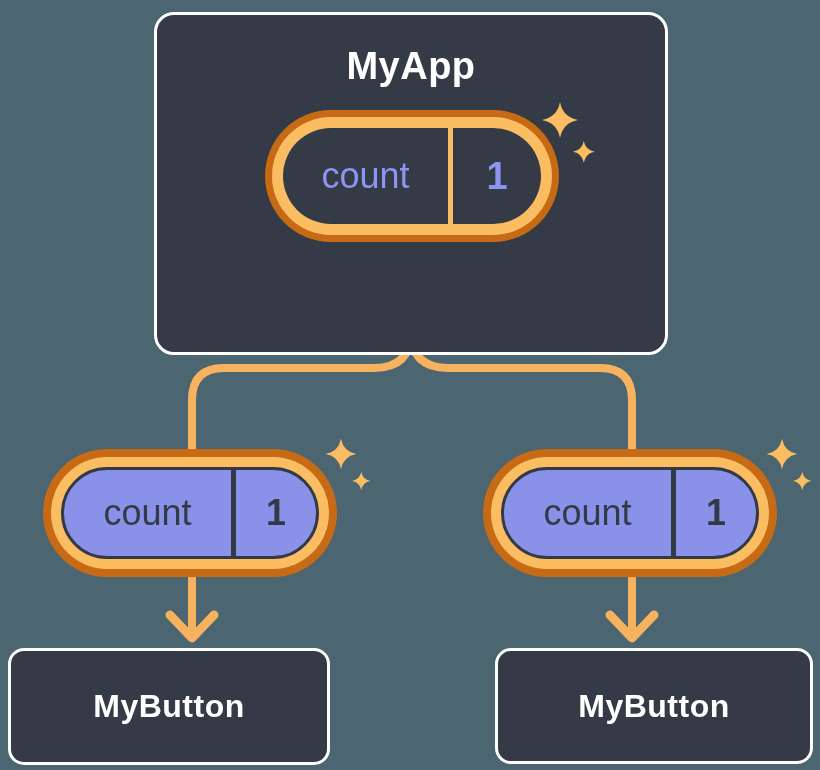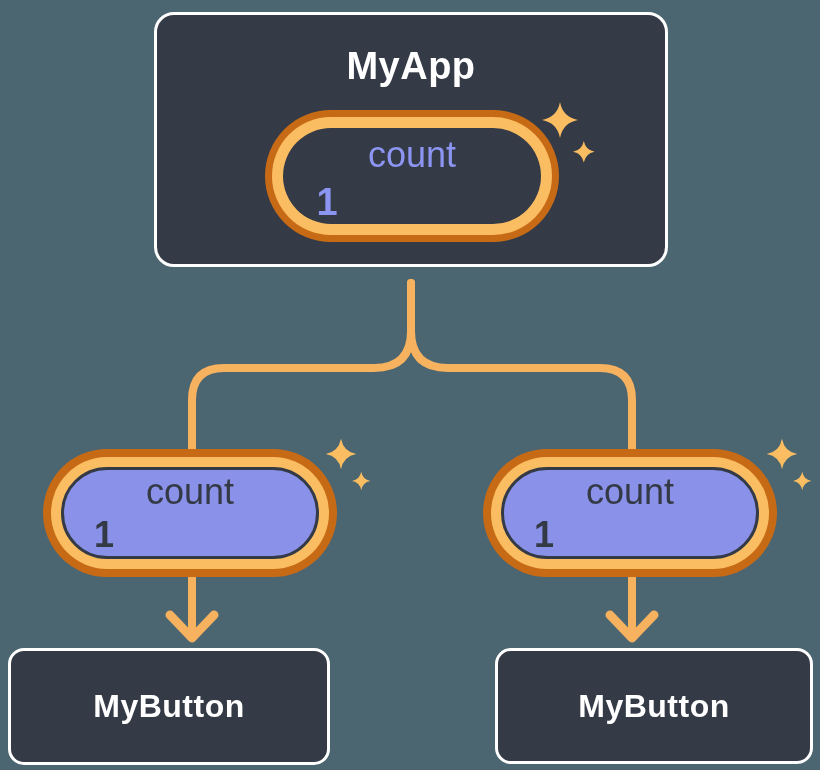--- a/index.html
+++ b/index.html
@@ -40,21 +40,21 @@
   .connectors .head { stroke-width:9; }
 
   
   .node {
     position:absolute;
     background: var(--node-fill);
     border: 3px solid var(--node-border);
     z-index:2;
   }
   .root-node {
-    left:154px; top:12px; width:514px; height:255px;
+    left:154px; top:12px; width:514px; height:343px;
     border-radius:20px;
   }
   .root-title {
     position:absolute; left:0; top:30px; width:100%;
     text-align:center;
     color: var(--text-white);
     font-size:38px; font-weight:600; letter-spacing:0.5px;
   }
   .leaf-node {
     display:flex; align-items:center; justify-content:center;
@@ -75,21 +75,20 @@
   .pill-light {
     width:100%; height:100%;
     background: var(--ring-light);
     border-radius:999px;
   }
   .pill-core {
     width:100%; height:100%;
     border-radius:999px;
     display:flex; align-items:stretch;
     overflow:hidden;
-    flex-direction:column;
   }
   
   .state-pill { left:265px; top:110px; width:294px; height:132px; padding:7px; }
   .state-pill .pill-light { padding:11px; }
   .state-pill .pill-core { background: var(--node-fill); }
   .state-pill .pill-label {
     flex:1; display:flex; align-items:center; justify-content:center;
     color: var(--text-purple); font-size:36px;
   }
   .state-pill .pill-divider { width:5px; background: var(--ring-light); }

